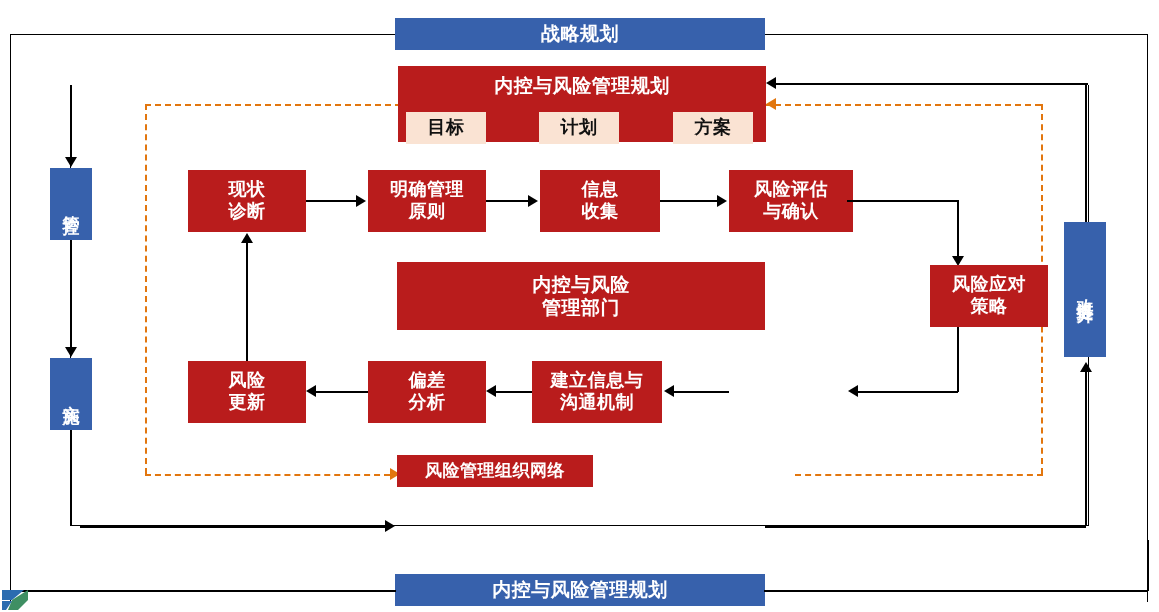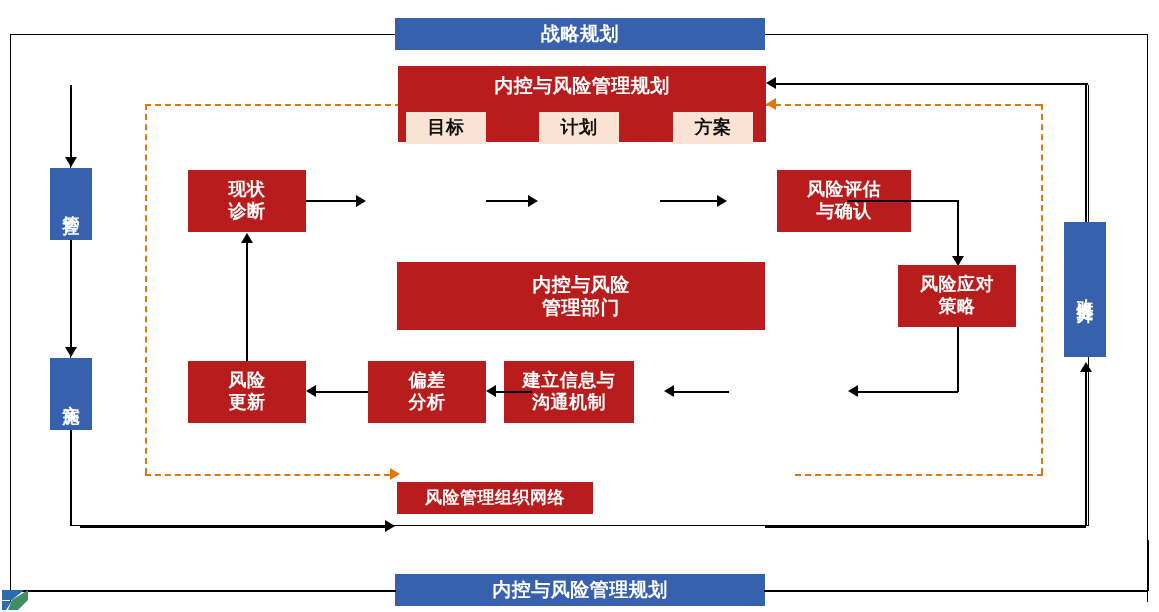--- a/index.html
+++ b/index.html
@@ -96,60 +96,64 @@
   <div class="node blue-dark vert" style="left:1064px; top:222px; width:42px; height:135px; font-size:17px;">改进提升</div>
   <div class="ln v" style="left:1085px; top:84px; height:138px;"></div>
   <div class="ln v" style="left:1085px; top:372px; height:154px;"></div>
   <div class="ah up" style="left:1080px; top:362px;"></div>
 
   <div class="ln h" style="left:776px; top:83px; width:312px;"></div>
   <div class="ah left" style="left:766px; top:77px;"></div>
 
   <div class="node blue-mid" style="left:188px; top:170px; width:118px; height:62px; font-size:18px;">现状
 诊断</div>
-  <div class="node blue-mid" style="left:729px; top:170px; width:134px; height:62px; font-size:18px;margin-left:48px;">风险评估
+  <div class="node blue-mid" style="left:368px; top:170px; width:118px; height:62px; font-size:18px;">明确管理
+原则</div>
+  <div class="node blue-mid" style="left:540px; top:170px; width:120px; height:62px; font-size:18px;">信息
+收集</div>
+  <div class="node blue-mid" style="left:729px; top:170px; width:124px; height:62px; font-size:18px;">风险评估
 与确认</div>
 
   <div class="ln h" style="left:306px; top:200px; width:52px;"></div>
   <div class="ah right" style="left:356px; top:195px;"></div>
   <div class="ln h" style="left:486px; top:200px; width:44px;"></div>
   <div class="ah right" style="left:528px; top:195px;"></div>
   <div class="ln h" style="left:660px; top:200px; width:59px;"></div>
   <div class="ah right" style="left:717px; top:195px;"></div>
 
   <div class="ln h" style="left:847px; top:200px; width:111px;"></div>
   <div class="ln v" style="left:957px; top:200px; height:56px;"></div>
   <div class="ah down" style="left:952px; top:256px;"></div>
-  <div class="node blue-mid" style="left:898px; top:265px; width:118px; height:62px; font-size:18px;">风险应对
+  <div class="node blue-mid" style="left:930px; top:265px; width:118px; height:62px; font-size:18px;">风险应对
 策略</div>
   <div class="ln v" style="left:957px; top:327px; height:65px;"></div>
   <div class="ln h" style="left:858px; top:391px; width:100px;"></div>
   <div class="ah left" style="left:848px; top:385px;"></div>
 
   <div class="node blue-mid" style="left:397px; top:262px; width:368px; height:68px; font-size:19px;">内控与风险
 管理部门</div>
 
-  <div class="node blue-mid" style="left:504px; top:361px; width:130px; height:62px; font-size:18px;">建立信息与
+  <div class="node blue-mid" style="left:532px; top:361px; width:130px; height:62px; font-size:18px;">建立信息与
 沟通机制</div>
   <div class="node blue-mid" style="left:368px; top:361px; width:118px; height:62px; font-size:18px;">偏差
 分析</div>
   <div class="node blue-mid" style="left:188px; top:361px; width:118px; height:62px; font-size:18px;">风险
 更新</div>
 
   <div class="ln h" style="left:674px; top:391px; width:55px;"></div>
   <div class="ah left" style="left:664px; top:385px;"></div>
   <div class="ln h" style="left:496px; top:391px; width:36px;"></div>
   <div class="ah left" style="left:486px; top:385px;"></div>
   <div class="ln h" style="left:316px; top:391px; width:52px;"></div>
   <div class="ah left" style="left:306px; top:385px;"></div>
 
   <div class="ln v" style="left:246px; top:243px; height:118px;"></div>
   <div class="ah up" style="left:241px; top:233px;"></div>
 
-  <div class="node blue-mid" style="left:397px; top:455px; width:196px; height:32px; font-size:17px;margin-top:27px;">风险管理组织网络</div>
+  <div class="node blue-mid" style="left:397px; top:455px; width:196px; height:32px; font-size:17px;">风险管理组织网络</div>
 
   <div class="ln h" style="left:80px; top:526px; width:307px;"></div>
   <div class="ah right" style="left:385px; top:520px;"></div>
   <div class="ln h" style="left:765px; top:526px; width:321px;"></div>
 
   <div class="node blue-dark" style="left:395px; top:574px; width:370px; height:32px; font-size:19px;">内控与风险管理规划</div>
   <div class="ln h" style="left:10px; top:590px; width:386px;"></div>
   <div class="ln h" style="left:764px; top:590px; width:384px;"></div>
   <div class="ln v" style="left:1147px; top:540px; height:51px;"></div>
 

